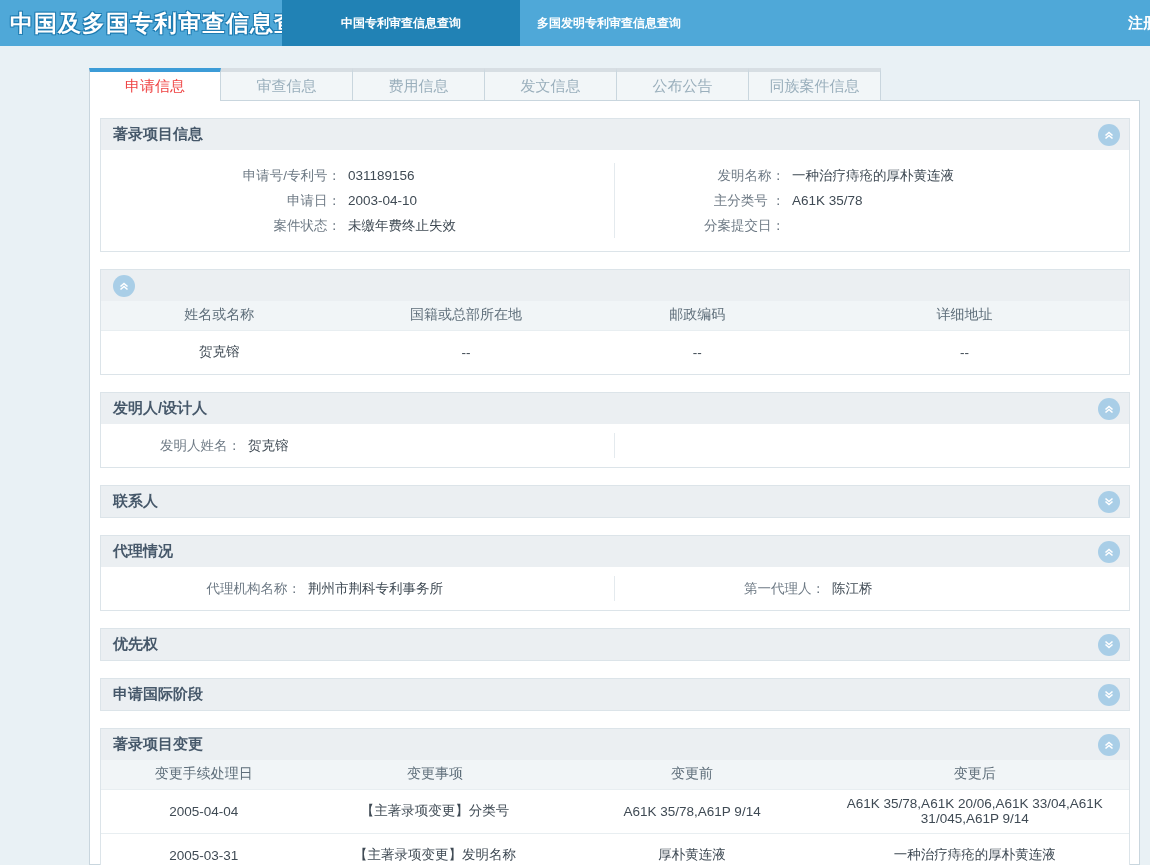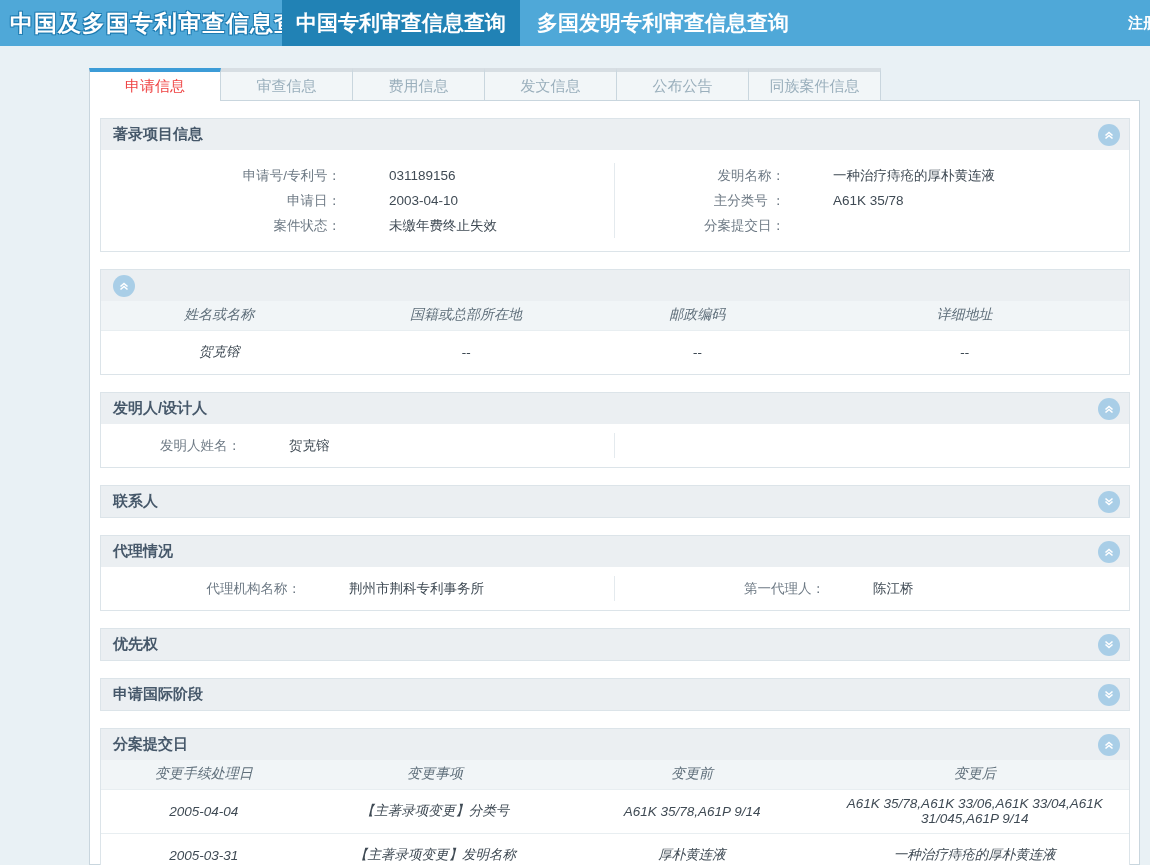--- a/index.html
+++ b/index.html
@@ -25,21 +25,21 @@
     background:var(--page_bg);
     font-family:"Liberation Sans","DejaVu Sans",sans-serif;
   }
   
   .app-header{position:absolute;left:0;top:0;width:1150px;height:46px;background:var(--header_bg);}
   .site-title{
     position:absolute;left:10px;top:8px;font-size:23px;font-weight:bold;color:#fff;letter-spacing:1px;
     text-shadow:1px 1px 0 #1d7ab0,-1px -1px 0 #1d7ab0,1px -1px 0 #1d7ab0,-1px 1px 0 #1d7ab0;
     white-space:nowrap;
   }
-  .nav-tab{position:absolute;top:0;height:46px;line-height:46px;color:#fff;font-weight:bold;font-size:21px;white-space:nowrap;cursor:pointer;}
+  .nav-tab{position:absolute;top:0;height:46px;line-height:46px;color:#fff;font-weight:bold;font-size:12px;white-space:nowrap;cursor:pointer;}
   .nav-tab.active{left:282px;width:238px;background:var(--header_active_bg);text-align:center;}
   .nav-tab.plain{left:537px;}
   .register{position:absolute;right:-8px;top:0;height:46px;line-height:46px;color:#fff;font-weight:bold;font-size:15px;cursor:pointer;white-space:nowrap;}
   
   .tabbar{position:absolute;left:89px;top:68px;width:1051px;height:33px;display:flex;z-index:3;}
   .tab{
     width:132px;height:33px;border-top:4px solid var(--tab_inactive_top);
     background:#F2F6F8;border-right:1px solid var(--panel_border);border-bottom:1px solid var(--panel_border);
     color:#9AAFBC;font-size:15px;text-align:center;line-height:27px;cursor:pointer;white-space:nowrap;
   }
@@ -57,26 +57,26 @@
   .section{border:1px solid var(--section_border);margin-bottom:17px;background:#fff;}
   .sec-head{height:31px;background:var(--section_head_bg);display:flex;align-items:center;padding:0 9px 0 12px;}
   .sec-title{flex:1;font-size:15px;font-weight:bold;color:var(--section_title_color);}
   .toggle{width:22px;height:22px;border-radius:50%;background:var(--toggle_bg);display:flex;align-items:center;justify-content:center;cursor:pointer;flex:0 0 auto;}
   .toggle svg{display:block;}
   
   .detail-body{display:flex;padding:13px 0;}
   .detail-body.slim{padding:9px 0;}
   .half{width:50%;}
   .half.lft{border-right:1px solid #E4EAEE;}
-  .f-row{display:flex;line-height:25px;font-size:13.5px;gap:41px;}
+  .f-row{display:flex;line-height:25px;font-size:13.5px;}
   .f-label{color:var(--label_color);text-align:right;white-space:pre;flex:0 0 auto;}
   .f-value{color:var(--value_color);padding-left:7px;white-space:nowrap;}
   .w240{width:240px}.w170{width:170px}.w140{width:140px}.w200{width:200px}.w210{width:210px}
   
-  table.tbl{width:100%;border-collapse:collapse;font-style:italic;}
+  table.tbl{width:100%;border-collapse:collapse;}
   .tbl th{background:var(--thead_bg);color:var(--thead_color);font-weight:normal;font-size:14px;height:29px;text-align:center;}
   .tbl td{color:var(--value_color);font-size:13.5px;height:44px;text-align:center;border-top:1px solid #E8EEF1;padding:2px 8px;}
   .c1{width:23%}.c2{width:25%}.c3{width:20%}.c4{width:32%}
   .g1{width:20%}.g2{width:25%}.g3{width:25%}.g4{width:30%}
 </style>
 </head>
 <body>
 
 <div class="app-header">
   <div class="site-title">中国及多国专利审查信息查询</div>
@@ -245,21 +245,21 @@
         <svg width="12" height="12" viewBox="0 0 12 12" fill="none" stroke="#fff" stroke-width="1.6">
             <path d="M2.5 2.5 L6 5.5 L9.5 2.5"></path>
             <path d="M2.5 5.5 L6 8.5 L9.5 5.5"></path>
           </svg>
       </span>
     </div>
   </div>
 
   <div class="section">
     <div class="sec-head">
-      <span class="sec-title">分案提交日</span>
+      <span class="sec-title">著录项目变更</span>
       <span class="toggle">
         <svg width="12" height="12" viewBox="0 0 12 12" fill="none" stroke="#fff" stroke-width="1.6">
             <path d="M2.5 6.5 L6 3.5 L9.5 6.5"></path>
             <path d="M2.5 9.5 L6 6.5 L9.5 9.5"></path>
           </svg>
       </span>
     </div>
     <table class="tbl">
       <thead>
         <tr>
@@ -267,21 +267,21 @@
           <th class="g2">变更事项</th>
           <th class="g3">变更前</th>
           <th class="g4">变更后</th>
         </tr>
       </thead>
       <tbody>
         <tr>
           <td>2005-04-04</td>
           <td>【主著录项变更】分类号</td>
           <td>A61K 35/78,A61P 9/14</td>
-          <td>A61K 35/78,A61K 33/06,A61K 33/04,A61K 31/045,A61P 9/14</td>
+          <td>A61K 35/78,A61K 20/06,A61K 33/04,A61K 31/045,A61P 9/14</td>
         </tr>
         <tr>
           <td>2005-03-31</td>
           <td>【主著录项变更】发明名称</td>
           <td>厚朴黄连液</td>
           <td>一种治疗痔疮的厚朴黄连液</td>
         </tr>
       </tbody>
     </table>
   </div>

